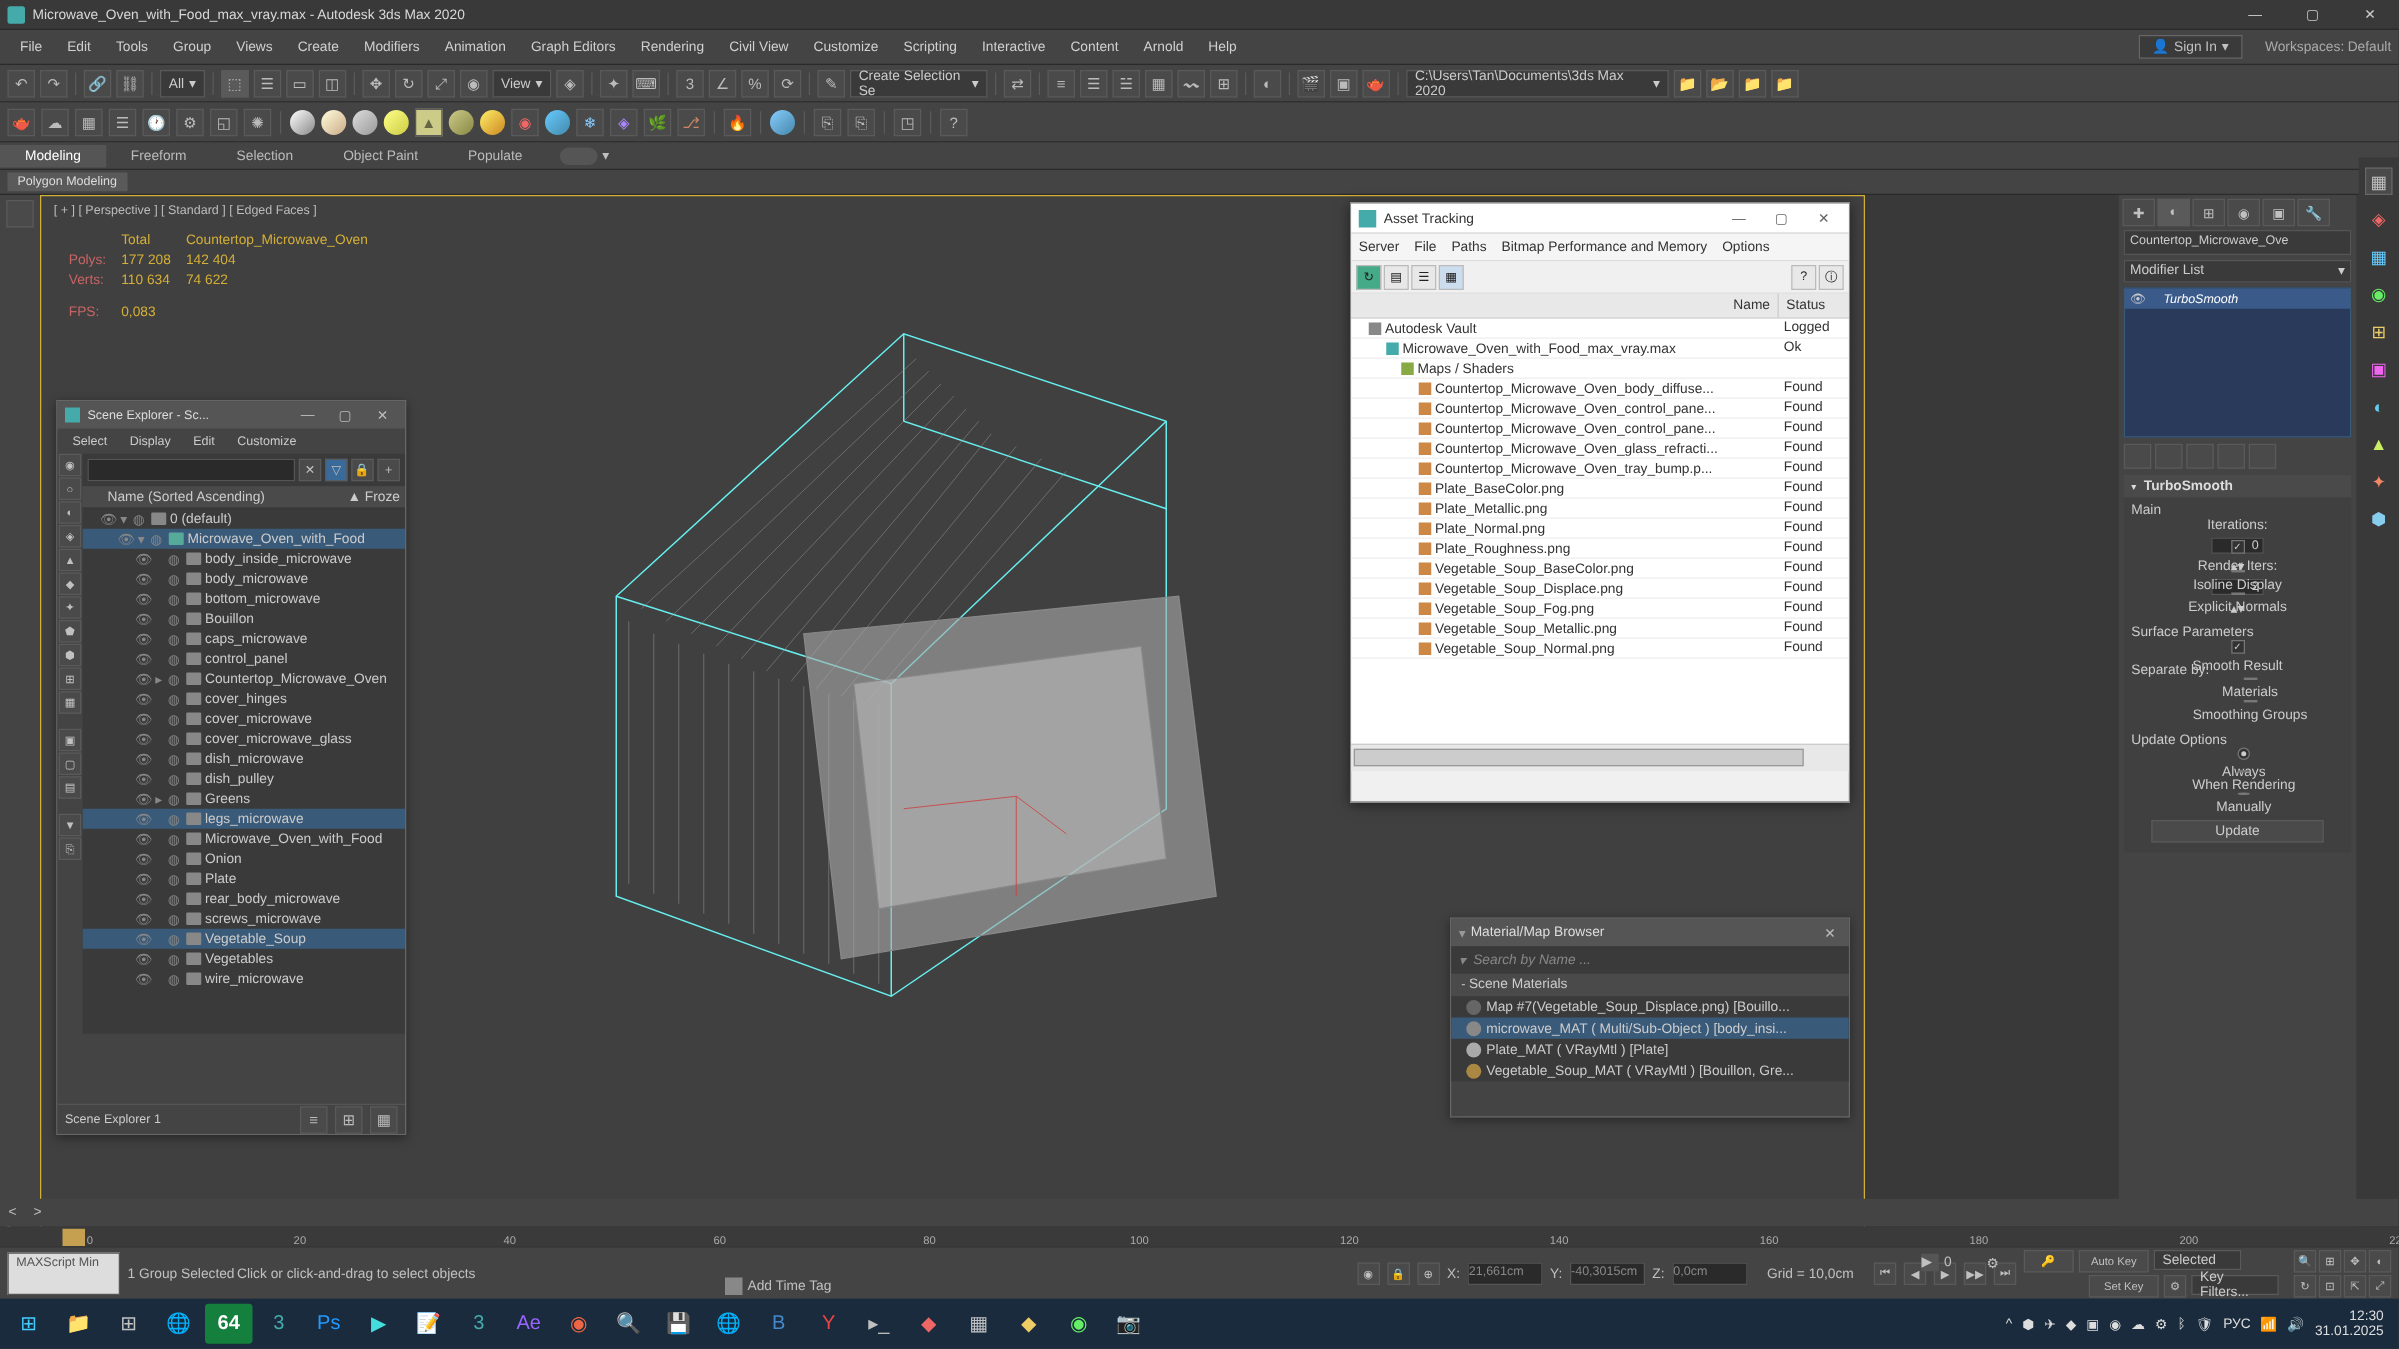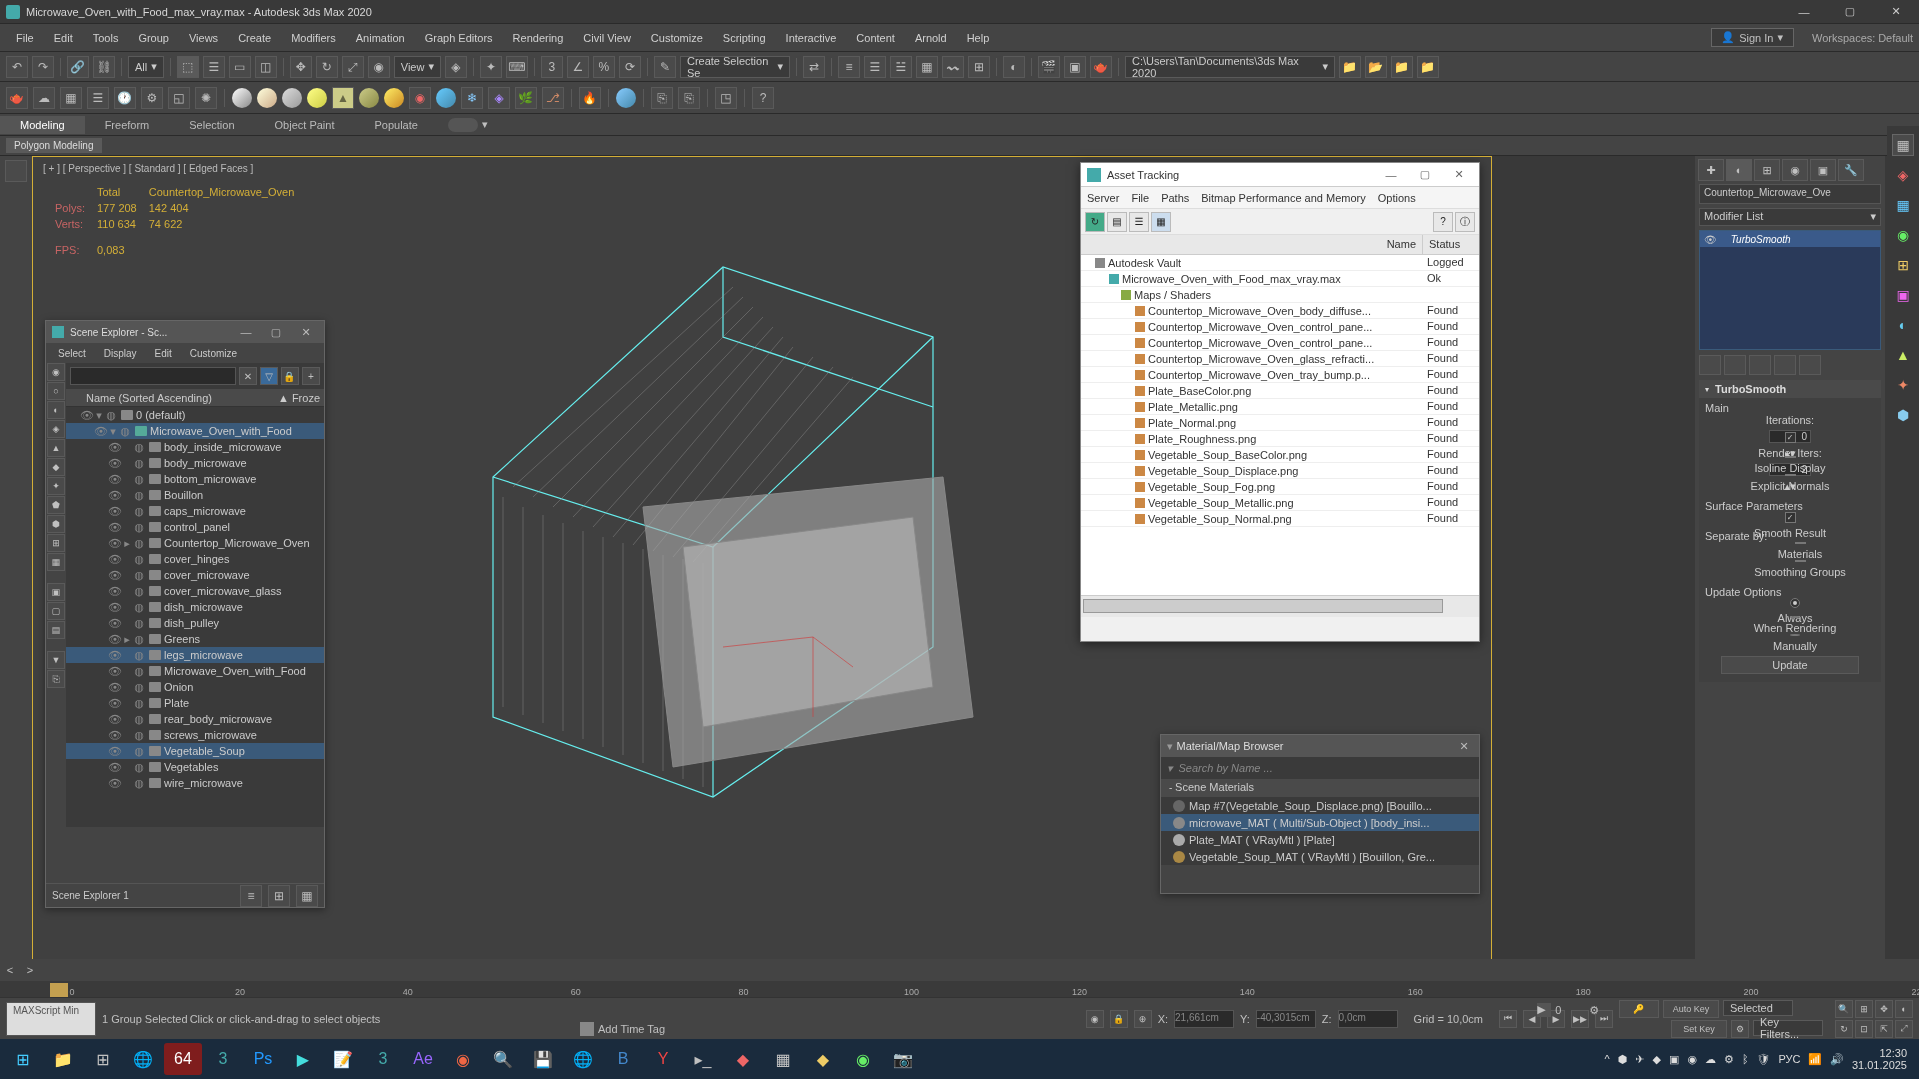--- a/index.html
+++ b/index.html
@@ -931,21 +931,21 @@
     <div class="coord" style="width:30px">0</div>
     <span class="pbtn">⚙</span>
   </div>
 </div>
 
 <div class="taskbar">
   <div class="tbico" style="color:#4cf">⊞</div>
   <div class="tbico">📁</div>
   <div class="tbico">⊞</div>
   <div class="tbico">🌐</div>
-  <div class="tbico" style="background:#7f1d1d;color:#fff;font-weight:normal">64</div>
+  <div class="tbico" style="background:#15803d;color:#fff;font-weight:bold">64</div>
   <div class="tbico" style="color:#4aa">3</div>
   <div class="tbico" style="color:#29f">Ps</div>
   <div class="tbico" style="color:#4dd">▶</div>
   <div class="tbico">📝</div>
   <div class="tbico" style="color:#4aa">3</div>
   <div class="tbico" style="color:#96f">Ae</div>
   <div class="tbico" style="color:#e64">◉</div>
   <div class="tbico">🔍</div>
   <div class="tbico">💾</div>
   <div class="tbico" style="color:#4cf">🌐</div>

